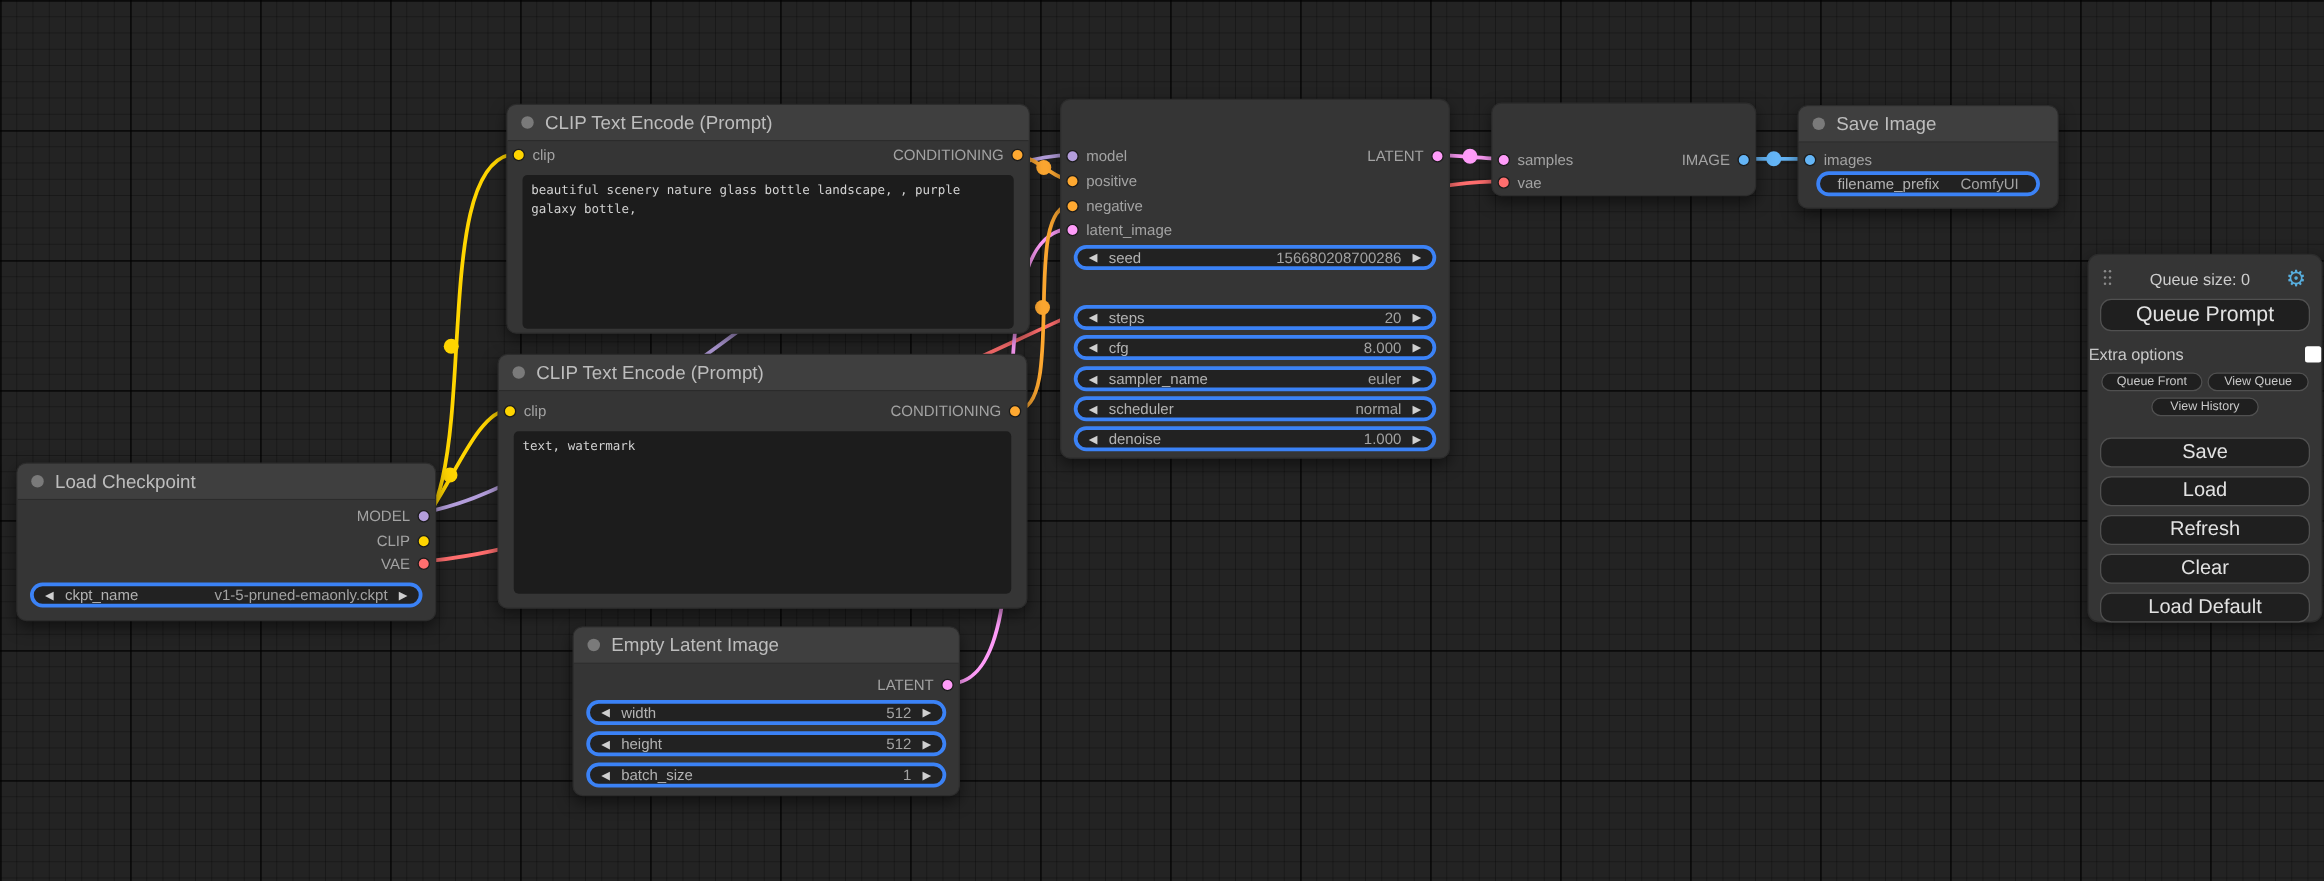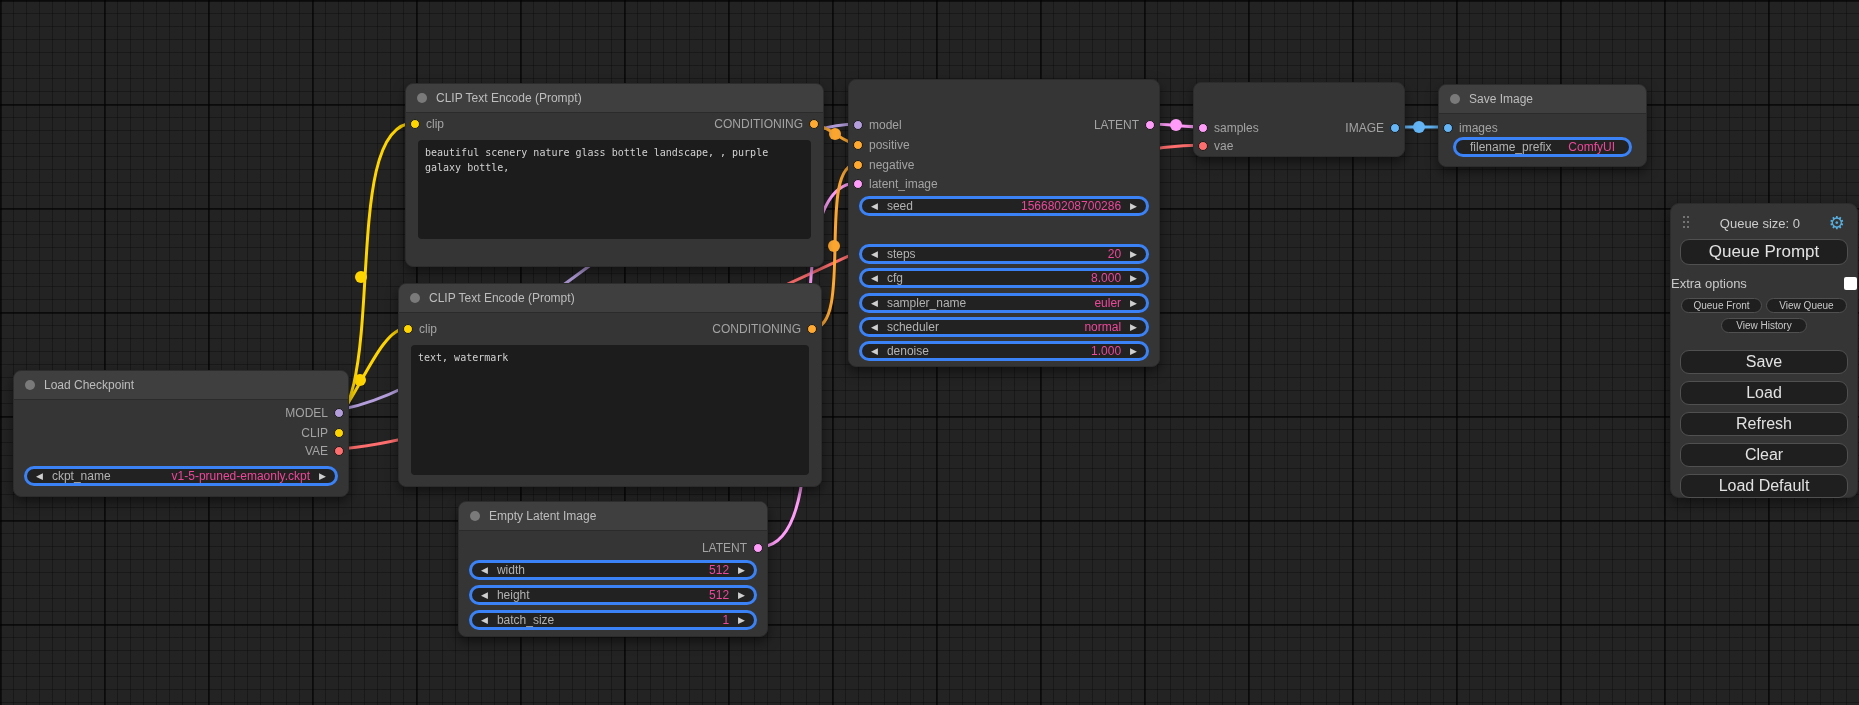--- a/index.html
+++ b/index.html
@@ -23,38 +23,38 @@
   svg.wires path{fill:none;stroke-width:3;stroke-linecap:round;}
 
   
   .node{
     position:absolute;z-index:2;background:#353535;border-radius:8px;
     box-shadow:0 5px 12px rgba(0,0,0,.5);border:1px solid #2c2c2c;box-sizing:border-box;
   }
   .ntitle{
     height:28px;background:#3f3f3f;border-radius:7px 7px 0 0;
     border-bottom:1px solid #2b2b2b;display:flex;align-items:center;gap:9px;
-    padding:0 11px;color:#bdbdbd;font-size:12px;
+    padding:0 11px;color:#bdbdbd;font-size:15px;
   }
   .ndot{width:10px;height:10px;border-radius:50%;background:#7a7a7a;flex:0 0 auto;}
   .port{position:absolute;height:20px;display:flex;align-items:center;gap:6px;color:#a3a3a3;font-size:12px;}
   .port.in{left:4px;}
   .port.out{right:4px;}
   .dot{width:10px;height:10px;border-radius:50%;border:1px solid #1b1b1b;box-sizing:border-box;flex:0 0 auto;}
   .c-model{background:#B39DDB}.c-clip{background:#FFD500}.c-vae{background:#FF6E6E}
   .c-cond{background:#FFA931}.c-latent{background:#FF9CF9}.c-image{background:#64B5F6}
 
   .widget{
     position:absolute;left:10px;right:10px;height:20px;background:#222;
     border:3px solid #3b82f6;border-radius:10px;display:flex;align-items:center;
     padding:0 9px;font-size:12px;box-sizing:border-box;
   }
   .widget .arrow{color:#cfcfcf;font-size:9px;line-height:1;}
   .widget .wlabel{color:#b2b2b2;margin-left:9px;white-space:nowrap;}
-  .widget .wvalue{color:#ec4899;margin-left:auto;margin-right:9px;white-space:nowrap;}
+  .widget .wvalue{color:#a3a3a3;margin-left:auto;margin-right:9px;white-space:nowrap;}
   .widget.noarrow .wlabel{margin-left:5px;}
   .widget.noarrow .wvalue{margin-right:5px;}
   .toggle-dot{width:13px;height:13px;border-radius:50%;background:#9ab5c6;flex:0 0 auto;}
 
   .promptbox{
     position:absolute;left:12px;right:12px;background:#1c1c1c;border-radius:4px;
     color:#d2d2d2;font-family:"DejaVu Sans Mono",monospace;font-size:10px;line-height:15px;
     padding:5px 7px;white-space:pre-wrap;word-break:break-word;box-sizing:border-box;
   }
 
@@ -134,21 +134,21 @@
     <span>CLIP Text Encode (Prompt)</span>
   </div>
   <div class="port in" style="top:30px">
     <span class="dot c-clip"></span>
     <span>clip</span>
   </div>
   <div class="port out" style="top:30px">
     <span>CONDITIONING</span>
     <span class="dot c-cond"></span>
   </div>
-  <div class="promptbox" style="top:56px;height:99px">beautiful scenery nature glass bottle landscape, , purple galaxy bottle,</div>
+  <div class="promptbox" style="top:56px;height:123px">beautiful scenery nature glass bottle landscape, , purple galaxy bottle,</div>
 </div>
 
 <div class="node" style="left:398px;top:283px;width:424px;height:204px">
   <div class="ntitle">
     <span class="ndot"></span>
     <span>CLIP Text Encode (Prompt)</span>
   </div>
   <div class="port in" style="top:35px">
     <span class="dot c-clip"></span>
     <span>clip</span>

